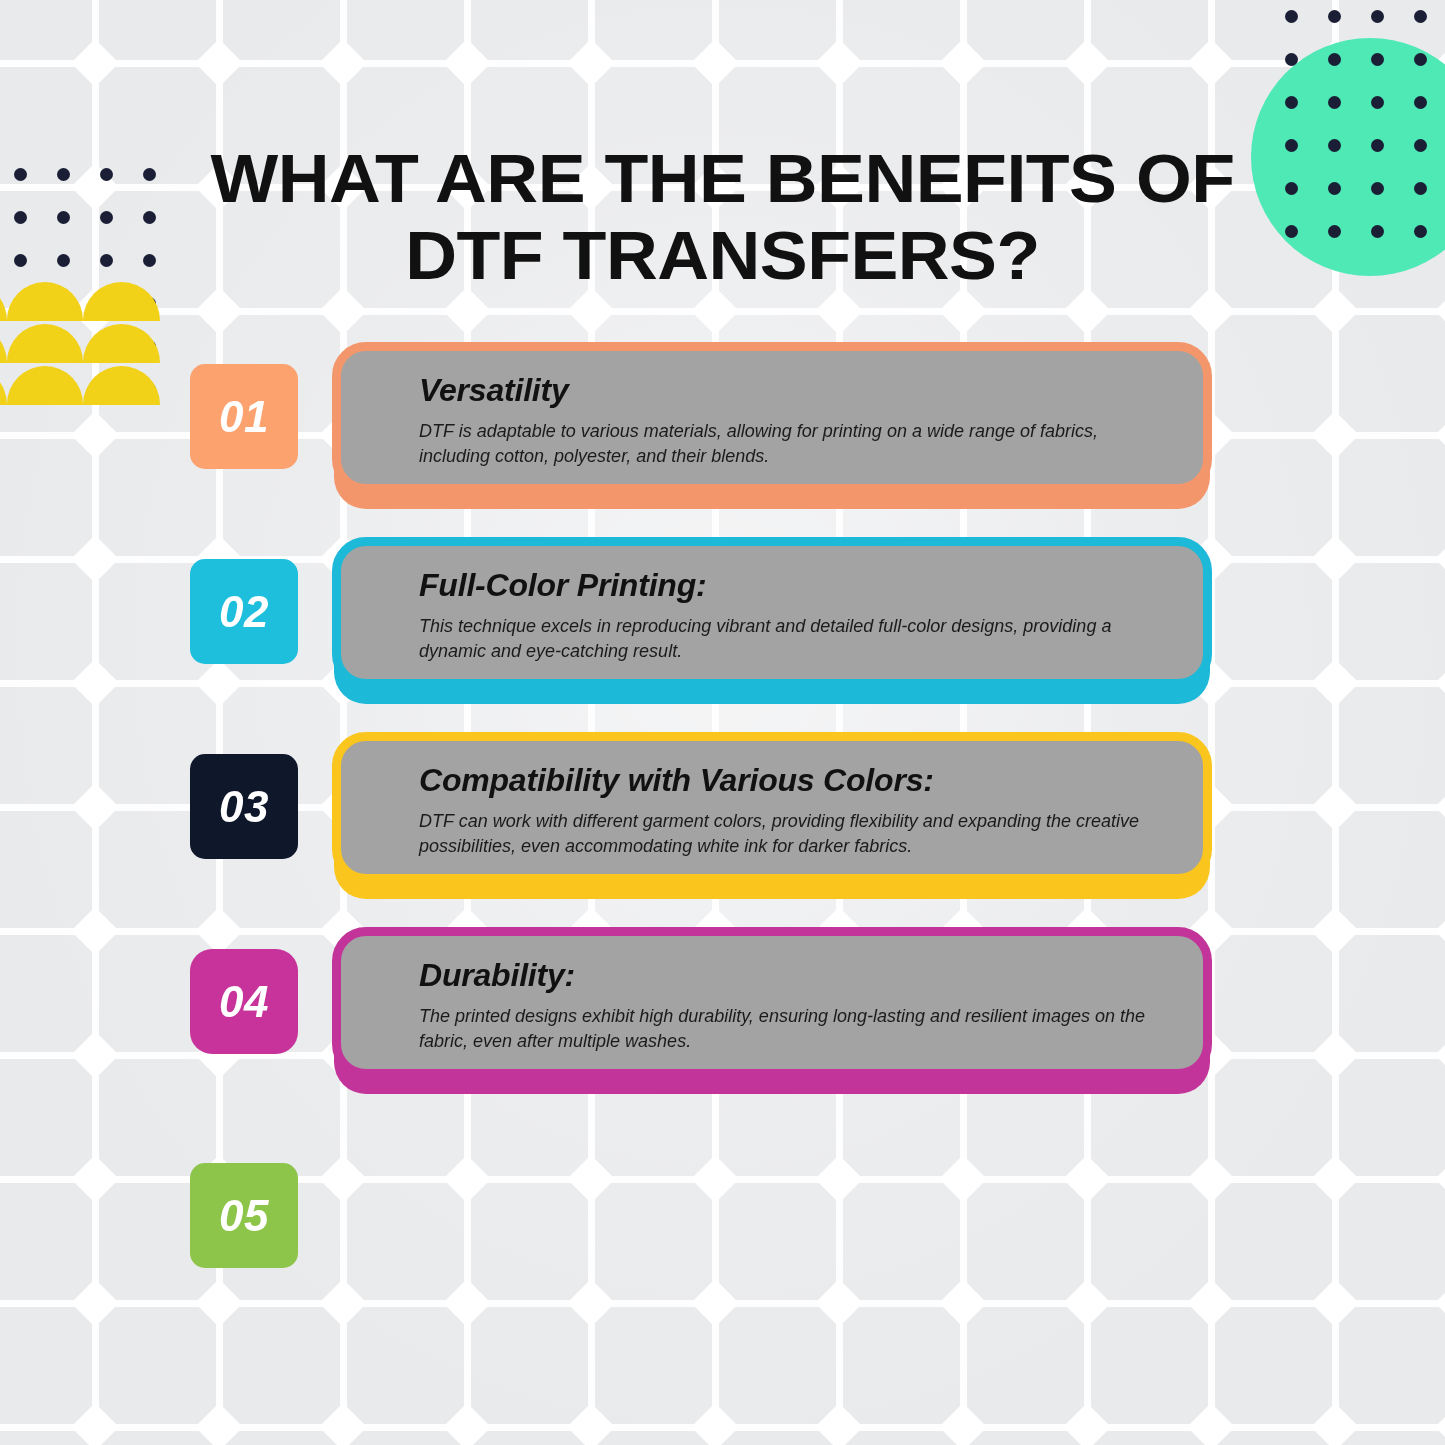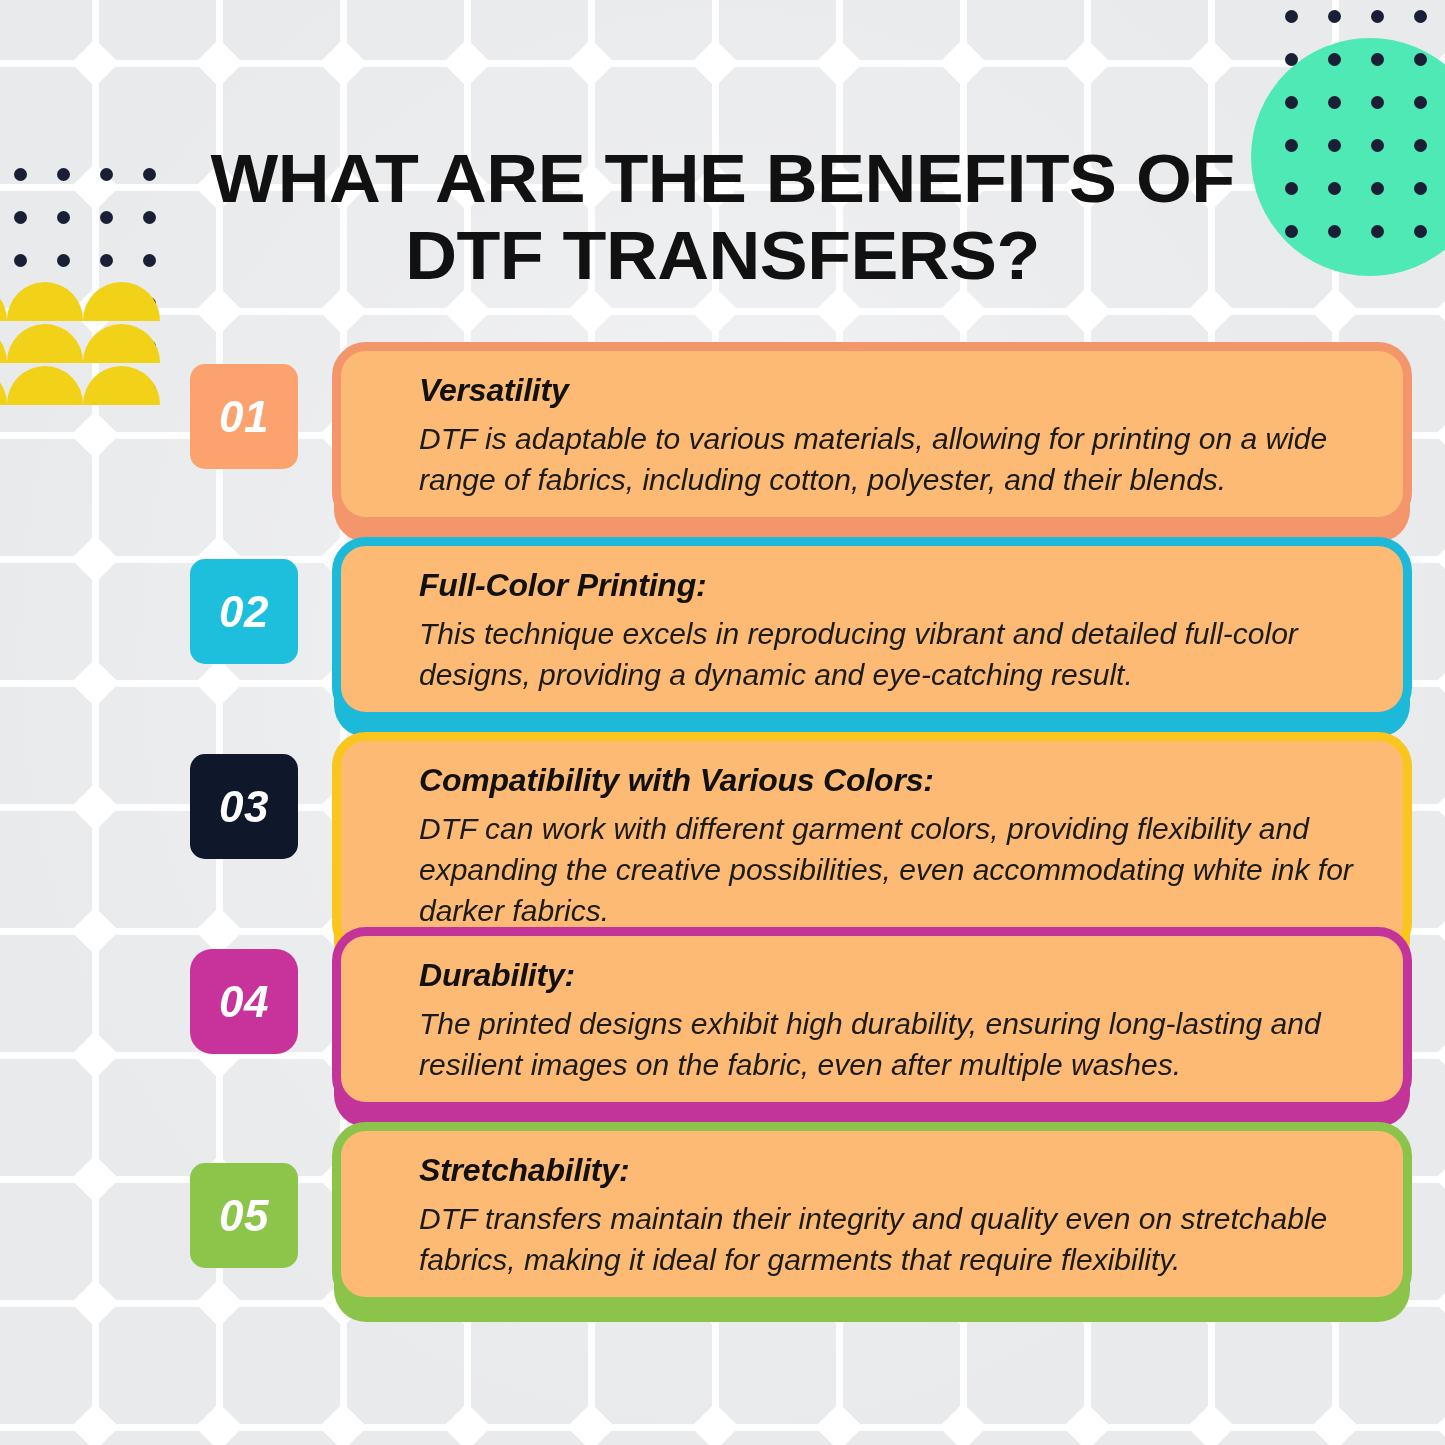--- a/index.html
+++ b/index.html
@@ -130,39 +130,39 @@
     color:#ffffff;
     font-size:44px;
     font-weight:800;
     letter-spacing:0.5px;
     z-index:2;
   }
 
   .card {
     position:absolute;
     left:332px; top:6px;
-    width:1080px;
+    width:880px;
     min-height:150px;
-    background:#fdba74;
+    background:#a3a3a3;
     border-radius:34px;
     border:9px solid #000;
     padding:20px 44px 16px 78px;
     z-index:3;
   }
 
   .card-title {
     font-size:32px;
     font-weight:800;
     color:#111111;
     letter-spacing:-0.2px;
     margin-bottom:10px;
     line-height:1.2;
   }
   .card-body {
-    font-size:30px;
+    font-size:18px;
     line-height:1.36;
     color:#1b1b1b;
     font-weight:400;
   }
 
   
   .c1 .badge { background:#fca26f; }
   .c1 .card  { border-color:#f4966b; box-shadow:0 18px 0 -2px #f4966b; }
   .c2 .badge { background:#1dbfdc; }
   .c2 .card  { border-color:#1cb9d8; box-shadow:0 18px 0 -2px #1cb9d8; }
@@ -424,20 +424,16 @@
       </div>
       <div class="row c4">
         <div class="badge" style="background: rgb(199, 51, 154);">04</div>
         <div class="card" style="border-color: rgb(195, 52, 154); box-shadow: rgb(195, 52, 154) 0px 18px 0px -2px;">
           <div class="card-title">Durability:</div>
           <div class="card-body">The printed designs exhibit high durability, ensuring long-lasting and resilient images on the fabric, even after multiple washes.</div>
         </div>
       </div>
       <div class="row c5">
         <div class="badge" style="background: rgb(141, 197, 74);">05</div>
-        <div class="card" style="border-color: rgb(140, 196, 75); box-shadow: rgb(140, 196, 75) 0px 18px 0px -2px;">
-          <div class="card-title">Stretchability:</div>
-          <div class="card-body">DTF transfers maintain their integrity and quality even on stretchable fabrics, making it ideal for garments that require flexibility.</div>
-        </div>
       </div>
     </div>
 
 </div>
 
 </body></html>

